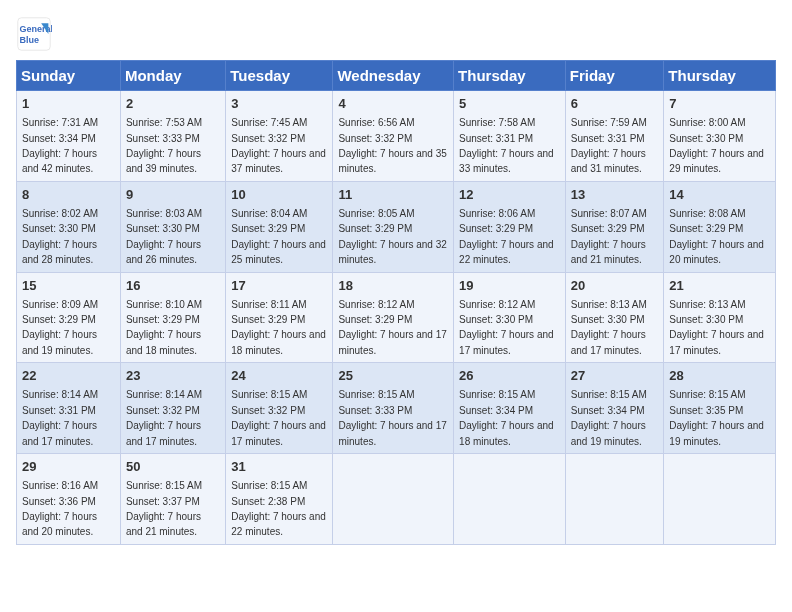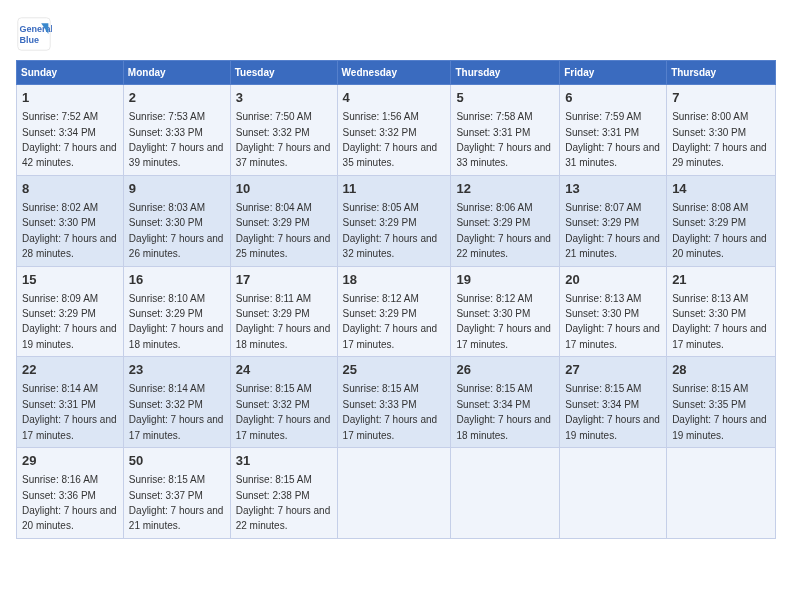--- a/index.html
+++ b/index.html
@@ -42,21 +42,21 @@
       border-collapse: collapse;
       font-size: 11px;
     }
     thead tr {
       background-color: #3a6bbf;
       color: #fff;
     }
     thead th {
       padding: 6px 4px;
       text-align: left;
-      font-size: 10px;
+      font-size: 15px;
       font-weight: bold;
       border: 1px solid #5580cc;
     }
     tbody tr {
       vertical-align: top;
     }
     tbody tr:nth-child(odd) {
       background-color: #f0f4fb;
     }
     tbody tr:nth-child(even) {
@@ -107,24 +107,24 @@
         <th>Monday</th>
         <th>Tuesday</th>
         <th>Wednesday</th>
         <th>Thursday</th>
         <th>Friday</th>
         <th>Thursday</th>
       </tr>
   </thead>
   <tbody id="calendar-body">
   <tr>
-        <td><span class="day-num">1</span><span class="day-info">Sunrise: 7:52 AM</span><br><span class="day-info">Sunset: 3:34 PM</span><br><span class="day-info">Daylight: 7 hours and 42 minutes.</span></td>
+        <td><span class="day-num">1</span><span class="day-info">Sunrise: 7:31 AM</span><br><span class="day-info">Sunset: 3:34 PM</span><br><span class="day-info">Daylight: 7 hours and 42 minutes.</span></td>
         <td><span class="day-num">2</span><span class="day-info">Sunrise: 7:53 AM</span><br><span class="day-info">Sunset: 3:33 PM</span><br><span class="day-info">Daylight: 7 hours and 39 minutes.</span></td>
-        <td><span class="day-num">3</span><span class="day-info">Sunrise: 7:50 AM</span><br><span class="day-info">Sunset: 3:32 PM</span><br><span class="day-info">Daylight: 7 hours and 37 minutes.</span></td>
-        <td><span class="day-num">4</span><span class="day-info">Sunrise: 1:56 AM</span><br><span class="day-info">Sunset: 3:32 PM</span><br><span class="day-info">Daylight: 7 hours and 35 minutes.</span></td>
+        <td><span class="day-num">3</span><span class="day-info">Sunrise: 7:45 AM</span><br><span class="day-info">Sunset: 3:32 PM</span><br><span class="day-info">Daylight: 7 hours and 37 minutes.</span></td>
+        <td><span class="day-num">4</span><span class="day-info">Sunrise: 6:56 AM</span><br><span class="day-info">Sunset: 3:32 PM</span><br><span class="day-info">Daylight: 7 hours and 35 minutes.</span></td>
         <td><span class="day-num">5</span><span class="day-info">Sunrise: 7:58 AM</span><br><span class="day-info">Sunset: 3:31 PM</span><br><span class="day-info">Daylight: 7 hours and 33 minutes.</span></td>
         <td><span class="day-num">6</span><span class="day-info">Sunrise: 7:59 AM</span><br><span class="day-info">Sunset: 3:31 PM</span><br><span class="day-info">Daylight: 7 hours and 31 minutes.</span></td>
         <td><span class="day-num">7</span><span class="day-info">Sunrise: 8:00 AM</span><br><span class="day-info">Sunset: 3:30 PM</span><br><span class="day-info">Daylight: 7 hours and 29 minutes.</span></td>
       </tr>
       <tr>
         <td><span class="day-num">8</span><span class="day-info">Sunrise: 8:02 AM</span><br><span class="day-info">Sunset: 3:30 PM</span><br><span class="day-info">Daylight: 7 hours and 28 minutes.</span></td>
         <td><span class="day-num">9</span><span class="day-info">Sunrise: 8:03 AM</span><br><span class="day-info">Sunset: 3:30 PM</span><br><span class="day-info">Daylight: 7 hours and 26 minutes.</span></td>
         <td><span class="day-num">10</span><span class="day-info">Sunrise: 8:04 AM</span><br><span class="day-info">Sunset: 3:29 PM</span><br><span class="day-info">Daylight: 7 hours and 25 minutes.</span></td>
         <td><span class="day-num">11</span><span class="day-info">Sunrise: 8:05 AM</span><br><span class="day-info">Sunset: 3:29 PM</span><br><span class="day-info">Daylight: 7 hours and 32 minutes.</span></td>
         <td><span class="day-num">12</span><span class="day-info">Sunrise: 8:06 AM</span><br><span class="day-info">Sunset: 3:29 PM</span><br><span class="day-info">Daylight: 7 hours and 22 minutes.</span></td>

